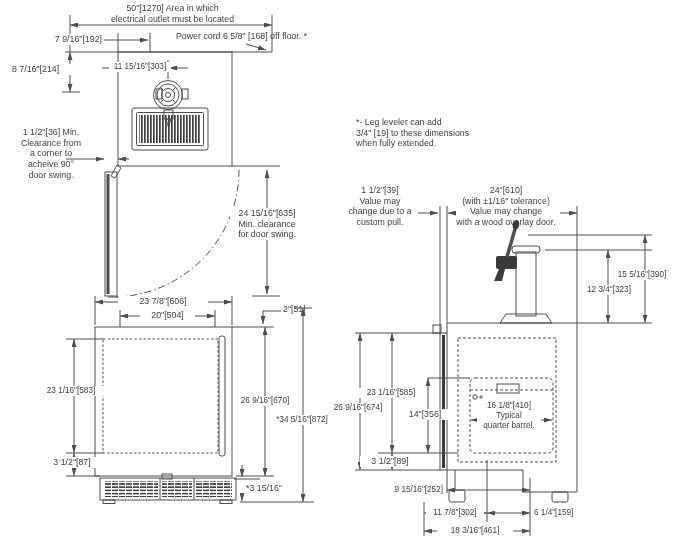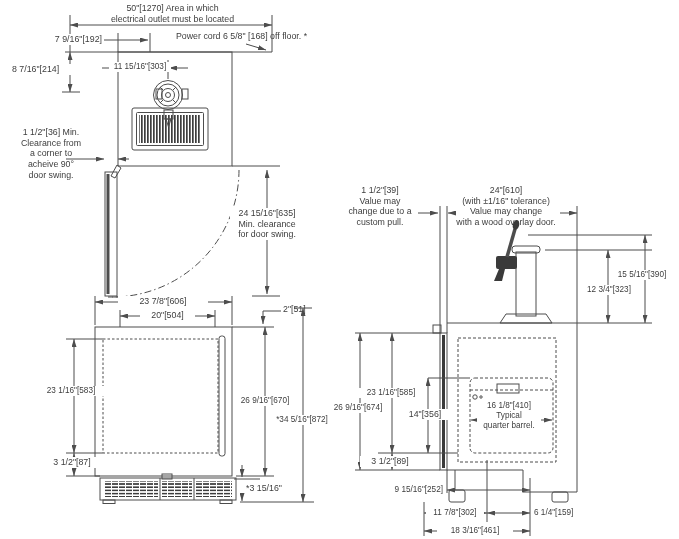--- a/index.html
+++ b/index.html
@@ -215,20 +215,23 @@
 <div class="lbl bg" style="left:12px;top:64px;width:90px;">8 7/16"[214]</div>
 <div class="lbl c bg sm" style="left:109px;top:62px;width:62px;">11 15/16"[303]</div>
 <div class="lbl c" style="left:0px;top:127px;width:102px;">1 1/2"[36] Min.
 Clearance from
 a corner to
 acheive 90°
 door swing.</div>
 <div class="lbl c bg" style="left:230px;top:208px;width:74px;">24 15/16"[635]
 Min. clearance
 for door swing.</div>
+<div class="lbl" style="left:356px;top:117px;width:155px;">*- Leg leveler can add
+3/4" [19] to these dimensions
+when fully extended.</div>
 
 <div class="lbl c bg" style="left:118px;top:296px;width:90px;">23 7/8"[606]</div>
 <div class="lbl c bg" style="left:140px;top:310px;width:55px;">20"[504]</div>
 <div class="lbl" style="left:283px;top:304px;width:30px;">2"[51]</div>
 <div class="lbl c bg sm" style="left:38px;top:386px;width:66px;">23 1/16"[583]</div>
 <div class="lbl c bg" style="left:42px;top:457px;width:60px;">3 1/2"[87]</div>
 <div class="lbl c bg sm" style="left:233px;top:396px;width:64px;">26 9/16"[670]</div>
 <div class="lbl c bg sm" style="left:267px;top:415px;width:70px;">*34 5/16"[872]</div>
 <div class="lbl bg" style="left:246px;top:483px;width:48px;">*3 15/16"</div>
 

